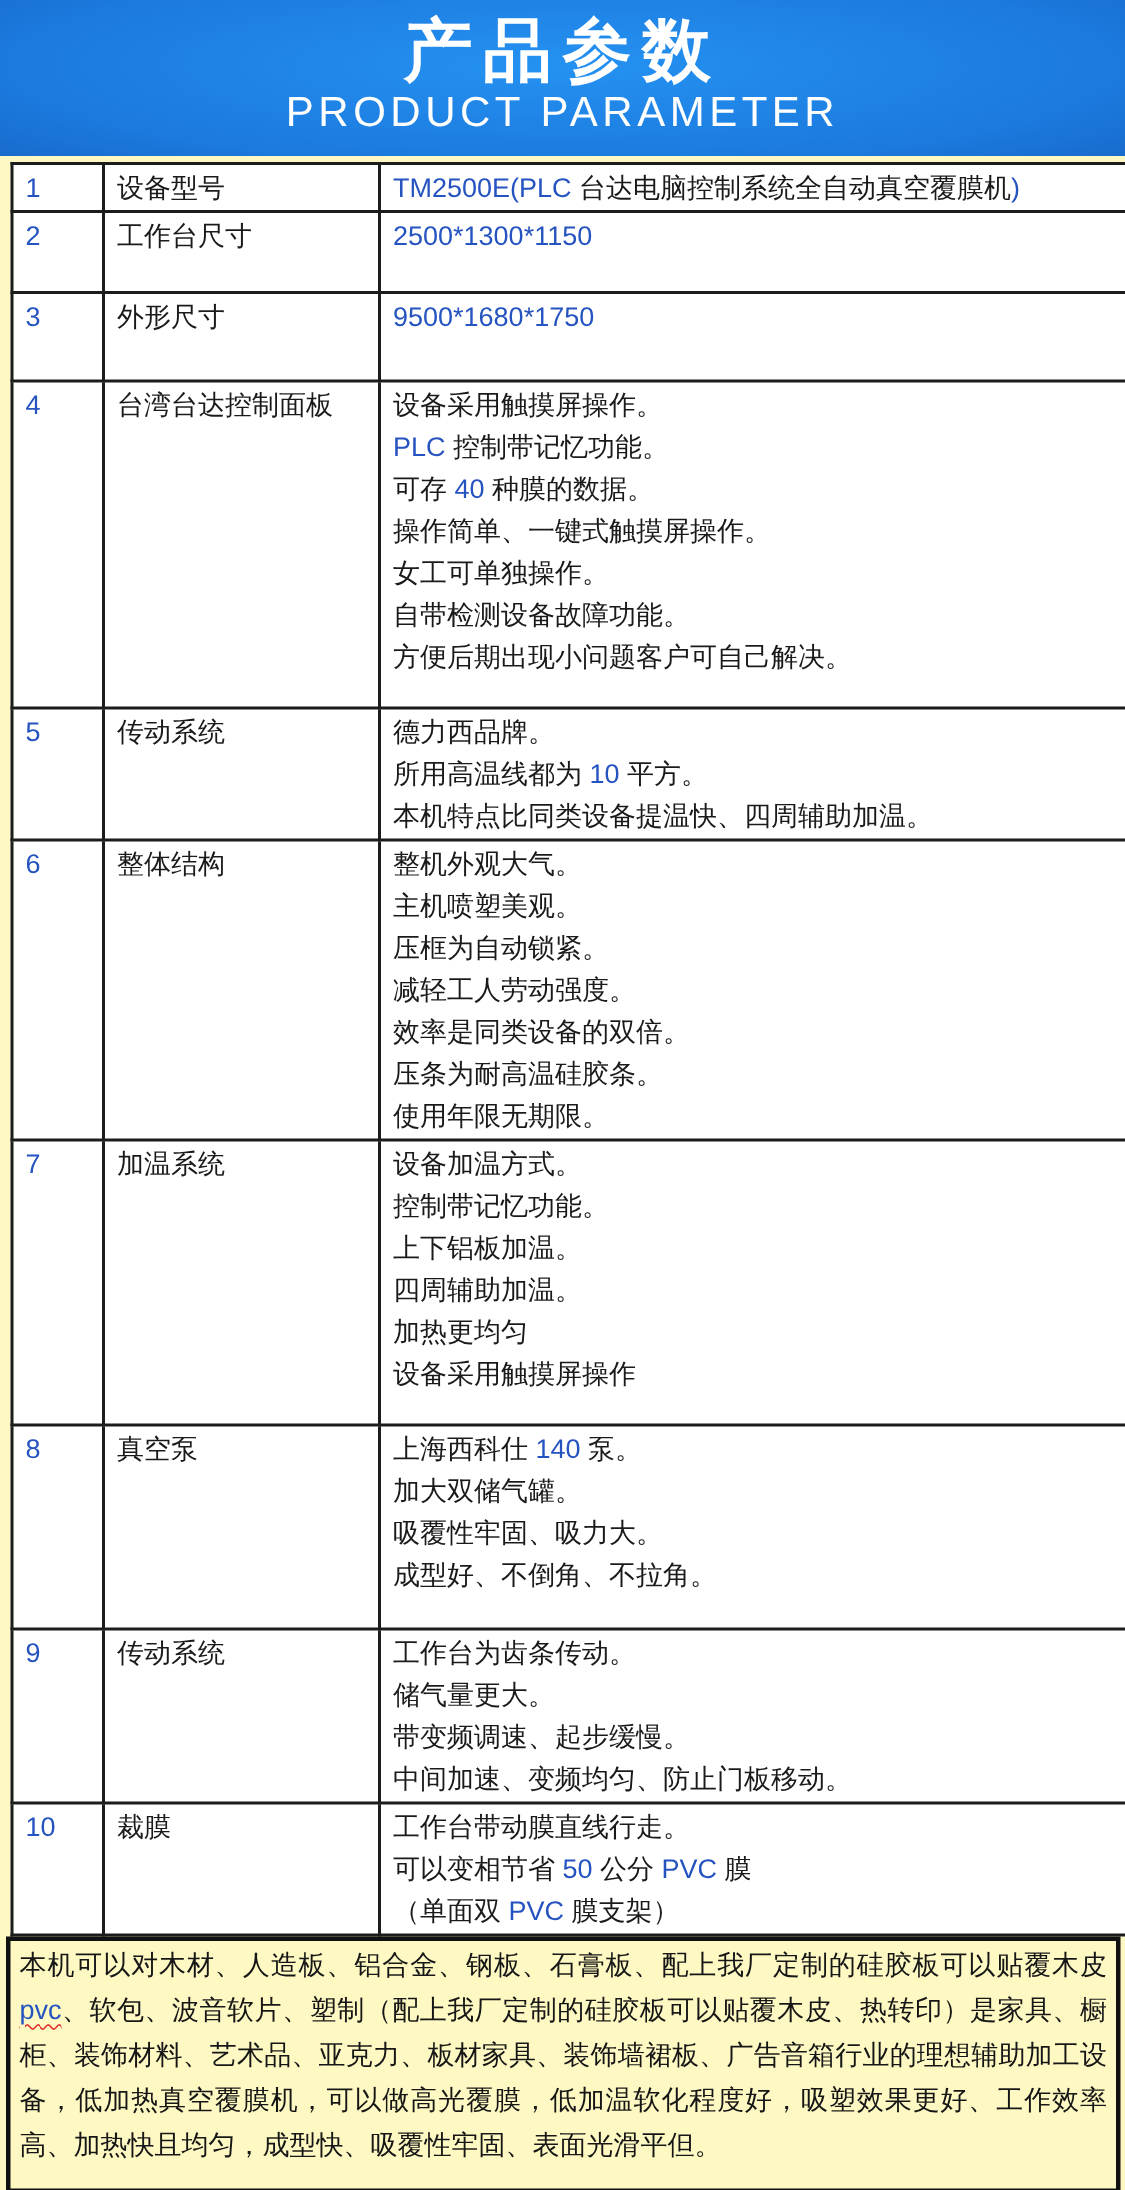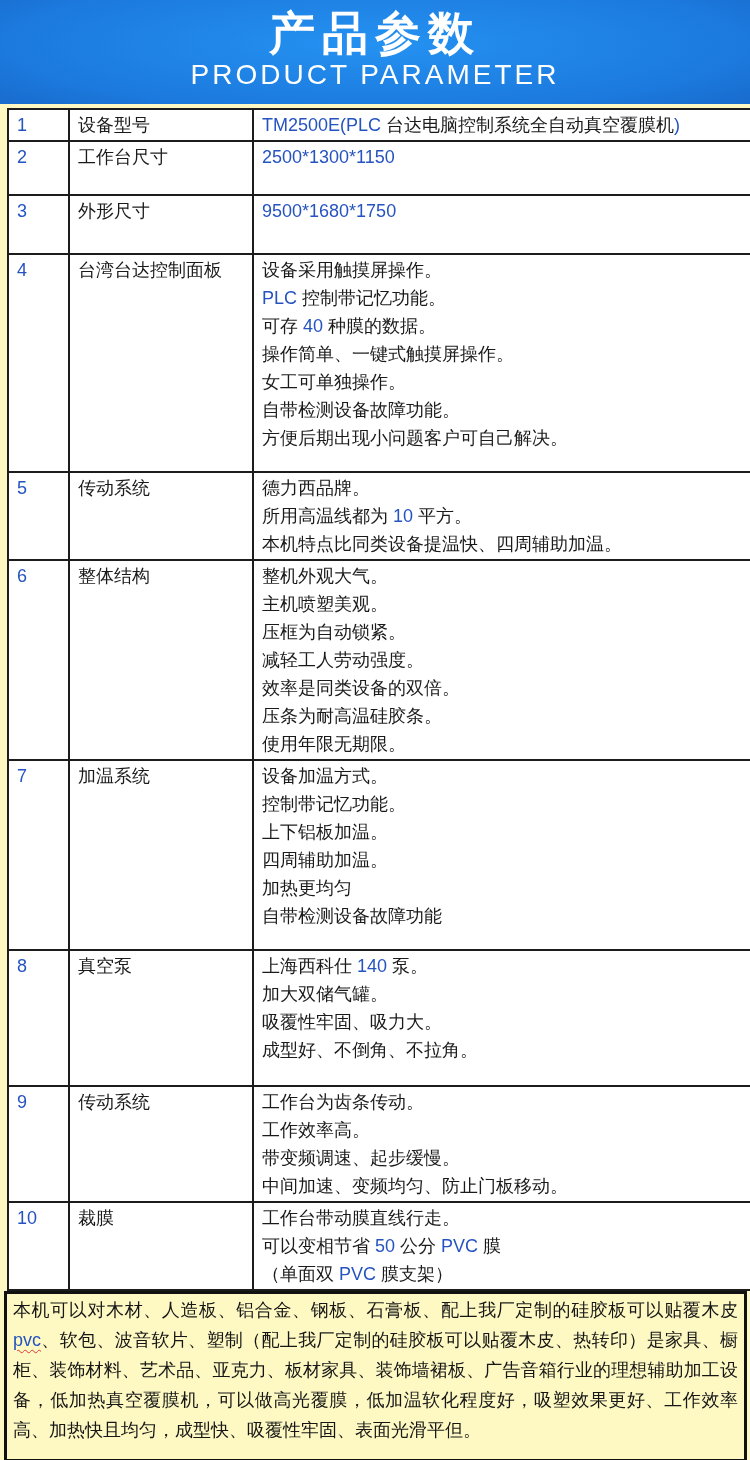--- a/index.html
+++ b/index.html
@@ -169,39 +169,39 @@
     </tr>
         <tr>
       <td class="c-num"><span class="lat">7</span></td>
       <td class="c-label">加温系统</td>
       <td class="c-value">
             <div class="vline">设备加温方式。</div>
             <div class="vline">控制带记忆功能。</div>
             <div class="vline">上下铝板加温。</div>
             <div class="vline">四周辅助加温。</div>
             <div class="vline">加热更均匀</div>
-            <div class="vline">自带检测设备故障功能</div>
+            <div class="vline">设备采用触摸屏操作</div>
           </td>
     </tr>
         <tr>
       <td class="c-num"><span class="lat">8</span></td>
       <td class="c-label">真空泵</td>
       <td class="c-value">
             <div class="vline">上海西科仕 <span class="lat">140</span> 泵。</div>
             <div class="vline">加大双储气罐。</div>
             <div class="vline">吸覆性牢固、吸力大。</div>
             <div class="vline">成型好、不倒角、不拉角。</div>
           </td>
     </tr>
         <tr>
       <td class="c-num"><span class="lat">9</span></td>
       <td class="c-label">传动系统</td>
       <td class="c-value">
             <div class="vline">工作台为齿条传动。</div>
-            <div class="vline">工作效率高。</div>
+            <div class="vline">储气量更大。</div>
             <div class="vline">带变频调速、起步缓慢。</div>
             <div class="vline">中间加速、变频均匀、防止门板移动。</div>
           </td>
     </tr>
         <tr>
       <td class="c-num"><span class="lat">10</span></td>
       <td class="c-label">裁膜</td>
       <td class="c-value">
             <div class="vline">工作台带动膜直线行走。</div>
             <div class="vline">可以变相节省 <span class="lat">50</span> 公分 <span class="lat">PVC</span> 膜</div>

